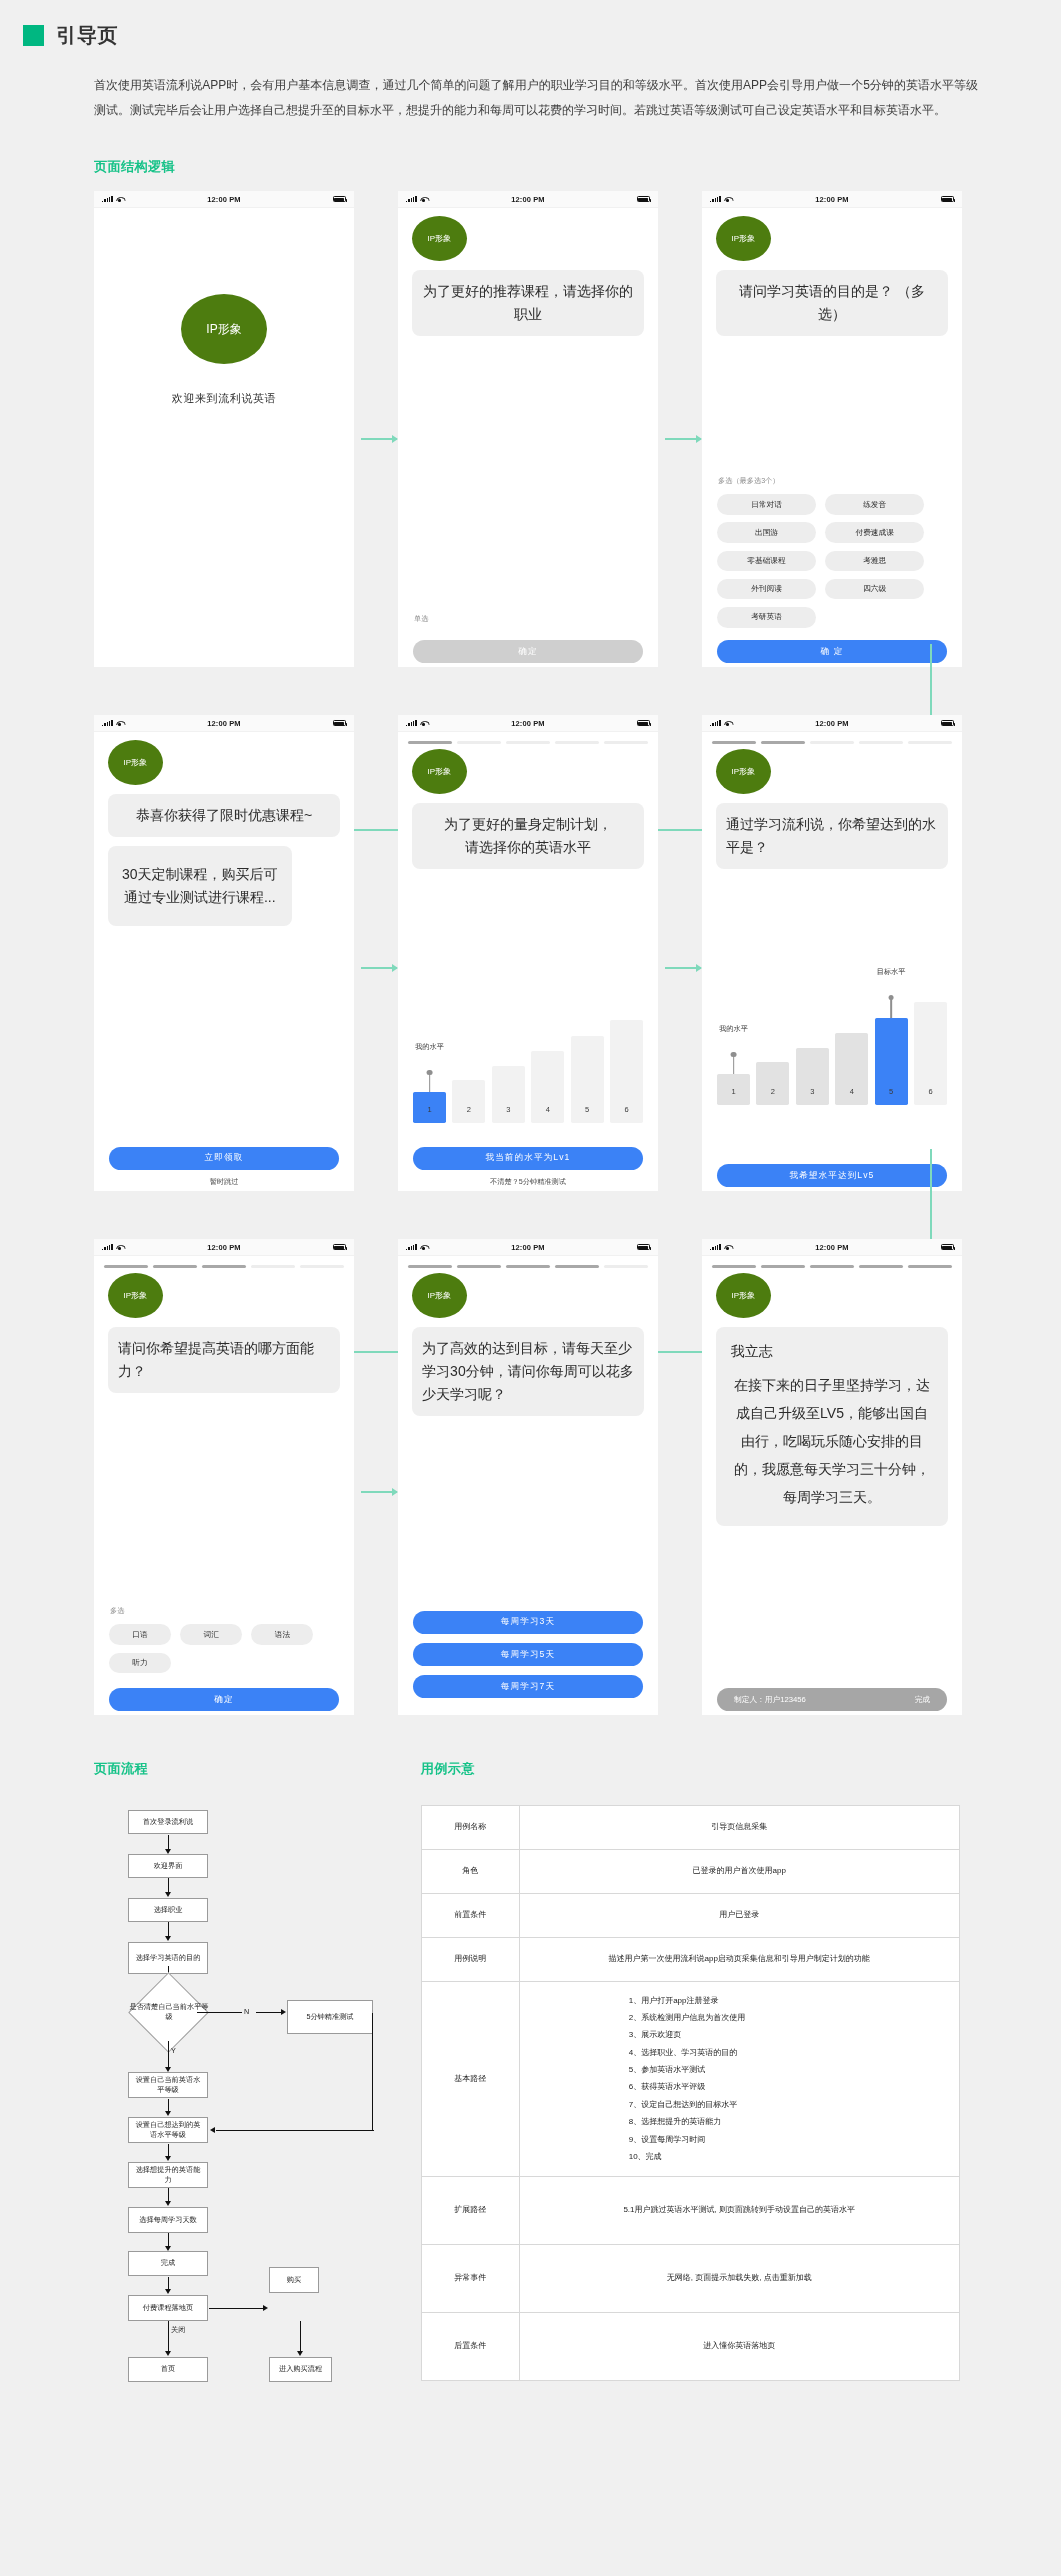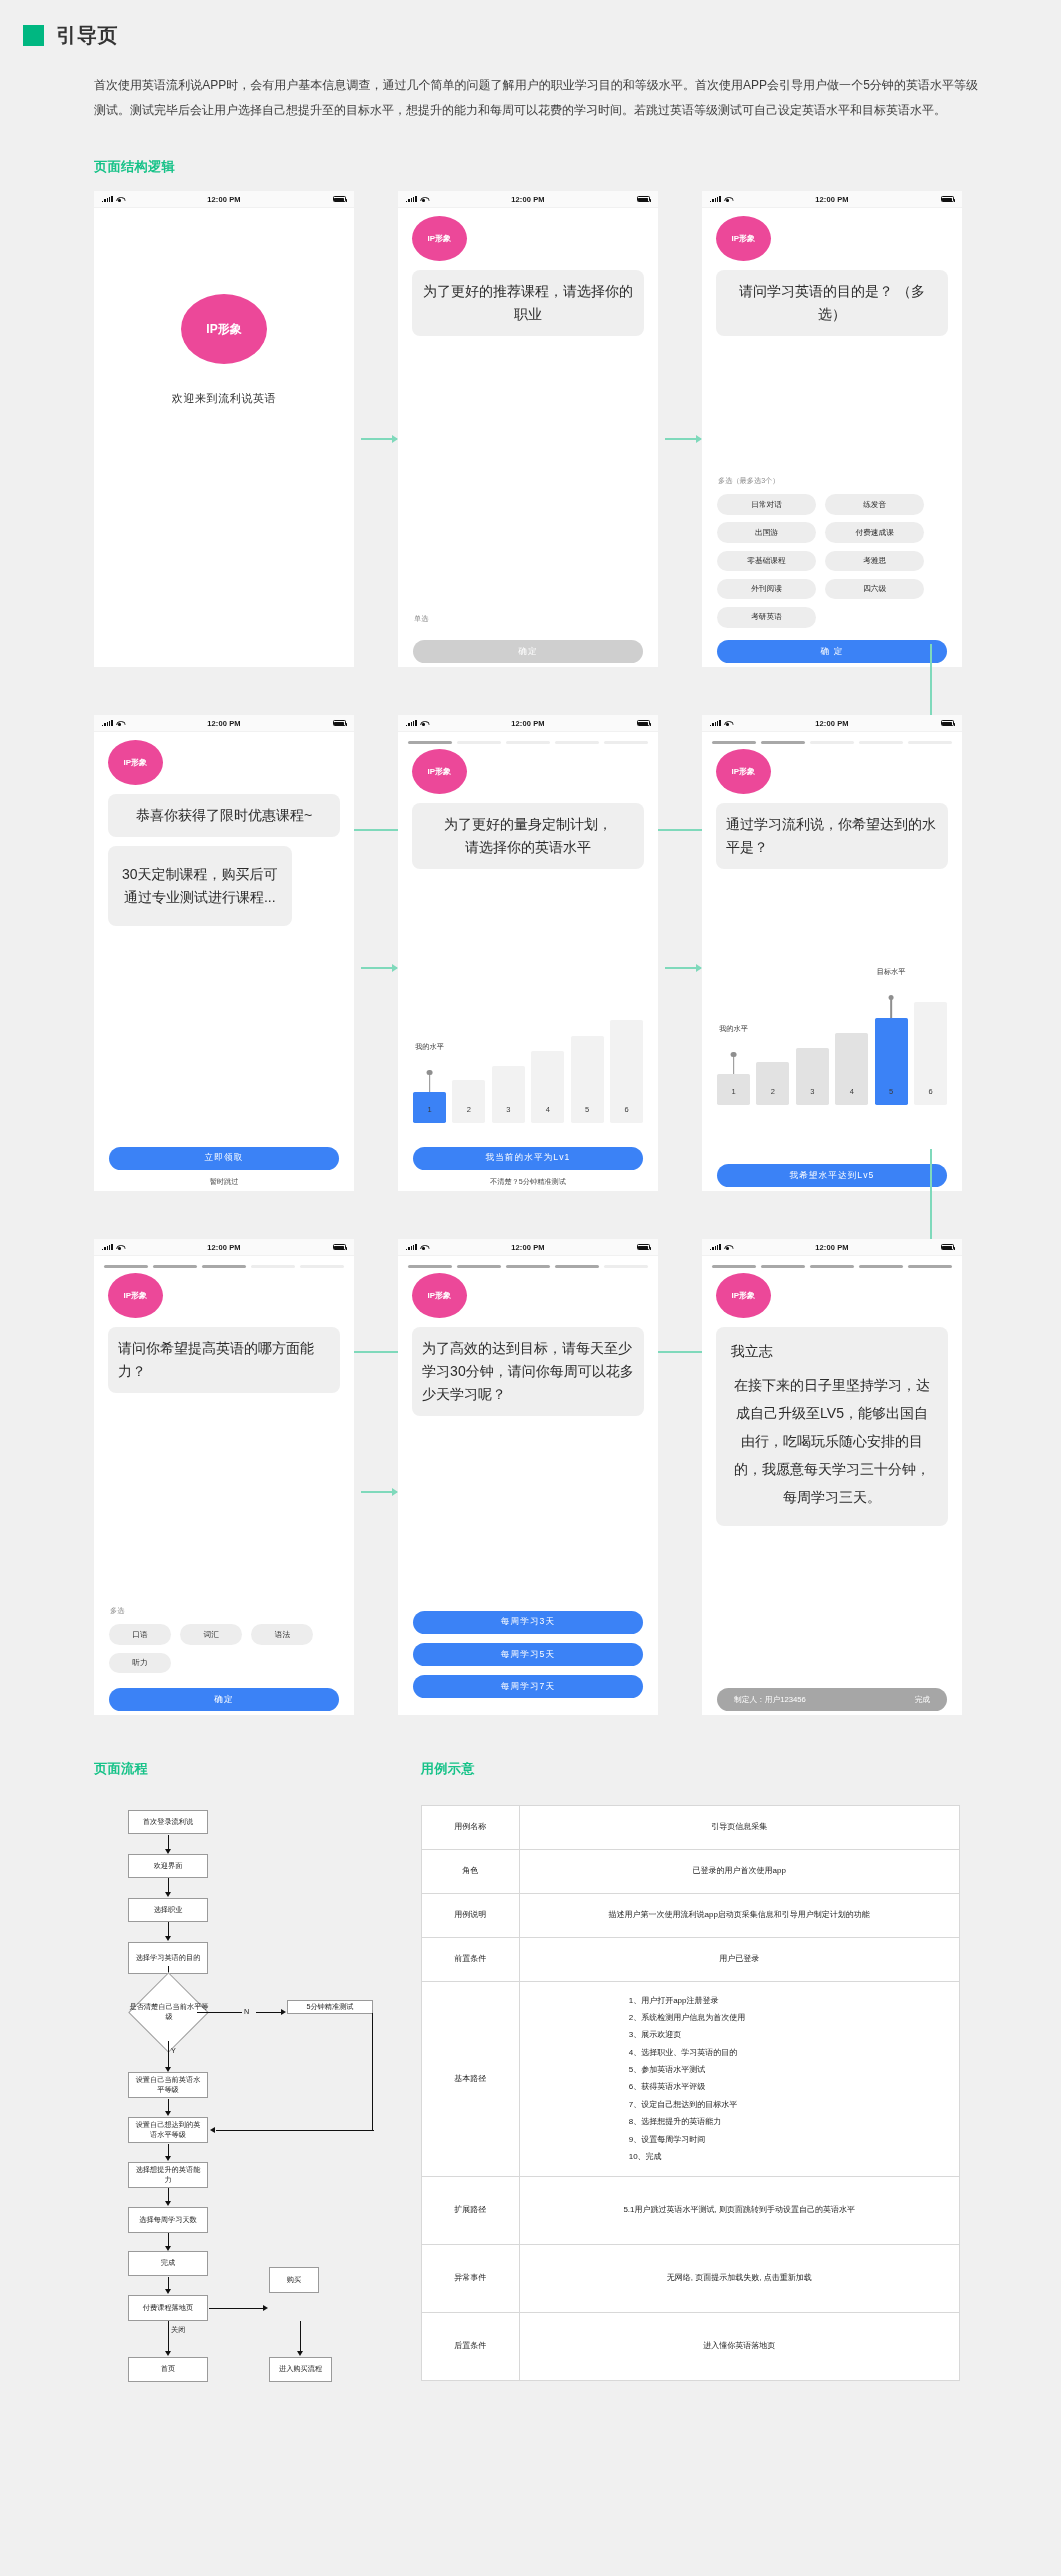--- a/index.html
+++ b/index.html
@@ -91,23 +91,23 @@
     background:#111; border-radius:0 0.6px 0.6px 0;
   }
 
   
   .steps { display: flex; gap: 5.2px; padding: 9.2px 10.3px 0 10.3px; }
   .steps .seg { height: 2.9px; flex: 1; border-radius: 1.7px; background: #ededed; }
   .steps .seg.on { background: #a8a8a8; }
 
   
   .ip-ellipse {
-    background: #ec4899; border-radius: 50%;
+    background: #4d7c0f; border-radius: 50%;
     display: flex; align-items: center; justify-content: center;
-    color: #fff; font-weight: bold;
+    color: #fff; font-weight: normal;
   }
   .ip-small { width: 55px; height: 45px; font-size: 8px; margin: 8px 0 0 13.8px; }
   .ip-hero { width: 86px; height: 70px; font-size: 12px; margin: 0 auto; }
 
   .welcome-center {
     position: absolute; left: 0; right: 0; top: 103px;
     display: flex; flex-direction: column; align-items: center;
   }
   .welcome-text { margin-top: 26.4px; font-size: 11px; color: #2e2e2e; letter-spacing: 0.6px; }
 
@@ -692,21 +692,21 @@
         <div class="fl-arrow-d" style="left:71px; top:172px;"></div>
 
         <div class="diamond" style="left:46px; top:179px; width:57px; height:57px;"></div>
         <div class="diamond-text" style="left:32px; top:189px; width:86px; height:37px;">是否清楚自己当前水平等级</div>
 
         <div class="fl-line" style="left:103px; top:207px; width:45px; height:1.1px;"></div>
         <div class="fl-label" style="left:150px; top:202px;">N</div>
         <div class="fl-line" style="left:162px; top:207px; width:25px; height:1.1px;"></div>
         <div class="fl-arrow-r" style="left:187px; top:204px;"></div>
 
-        <div class="node" style="left:193px; top:195px; width:86px; height:14px;">5分钟精准测试</div>
+        <div class="node" style="left:193px; top:195px; width:86px; height:34px;">5分钟精准测试</div>
 
         <div class="fl-line" style="left:74px; top:236px; width:1.1px; height:26.4px;"></div>
         <div class="fl-label" style="left:77px; top:241px;">Y</div>
         <div class="fl-arrow-d" style="left:71px; top:262px;"></div>
 
         <div class="node" style="left:34px; top:267px; width:80px; height:26.4px;">设置自己当前英语水平等级</div>
         <div class="fl-line" style="left:74px; top:294px; width:1.1px; height:13.8px;"></div>
         <div class="fl-arrow-d" style="left:71px; top:306px;"></div>
 
         <div class="node" style="left:34px; top:312px; width:80px; height:26.4px;">设置自己想达到的英语水平等级</div>
@@ -754,26 +754,26 @@
         <tbody>
             <tr class="tall-a">
           <td class="key">用例名称</td>
           <td class="val">引导页信息采集</td>
         </tr>
         <tr class="tall-a">
           <td class="key">角色</td>
           <td class="val">已登录的用户首次使用app</td>
         </tr>
         <tr class="tall-a">
+          <td class="key">前置条件</td>
+          <td class="val">用户已登录</td>
+        </tr>
+        <tr class="tall-a">
           <td class="key">用例说明</td>
           <td class="val">描述用户第一次使用流利说app启动页采集信息和引导用户制定计划的功能</td>
-        </tr>
-        <tr class="tall-a">
-          <td class="key">前置条件</td>
-          <td class="val">用户已登录</td>
         </tr>
         <tr>
           <td class="key">基本路径</td>
           <td class="val list">
             <div>1、用户打开app注册登录</div>
             <div>2、系统检测用户信息为首次使用</div>
             <div>3、展示欢迎页</div>
             <div>4、选择职业、学习英语的目的</div>
             <div>5、参加英语水平测试</div>
             <div>6、获得英语水平评级</div>

